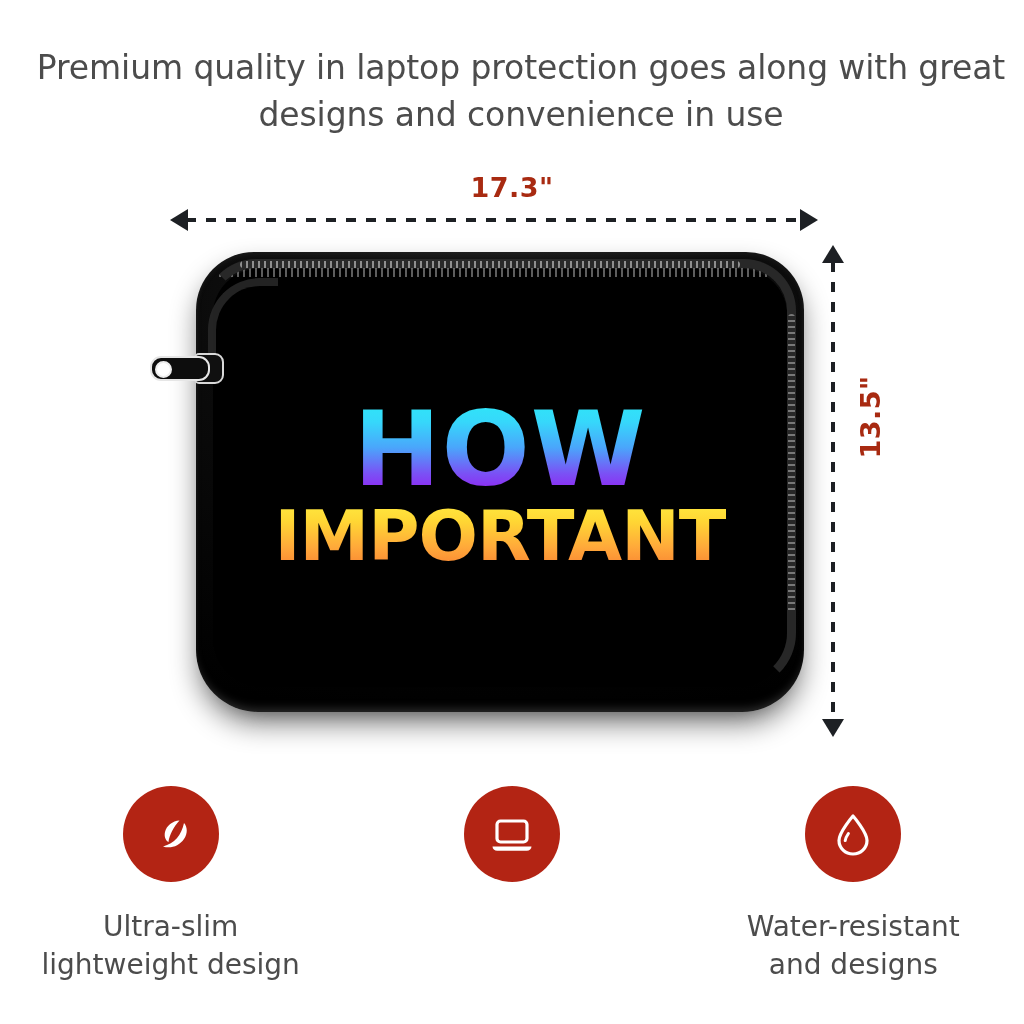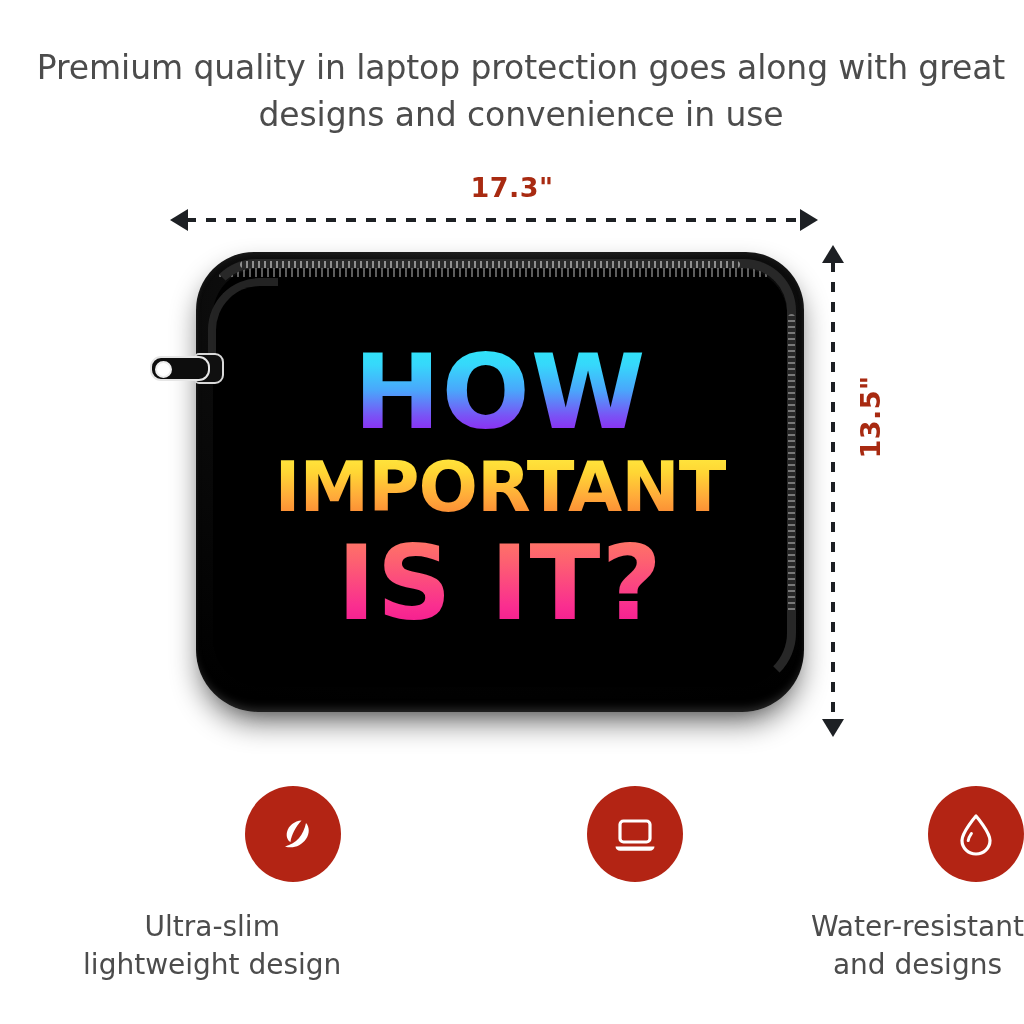--- a/index.html
+++ b/index.html
@@ -259,21 +259,21 @@
   .art {
     position: absolute;
     left: 17px;
     top: 17px;
     width: 574px;
     height: 418px;
     display: flex;
     flex-direction: column;
     align-items: center;
     justify-content: center;
-    gap: 8px;
+    gap: 0px;
     padding-top: 20px;
     box-sizing: border-box;
     pointer-events: none;
   }
   .art-line {
     font-family: "DejaVu Sans", "Liberation Sans", sans-serif;
     font-weight: 700;
     letter-spacing: 0px;
     line-height: 0.95;
     background-clip: text;
@@ -306,21 +306,21 @@
     position: absolute;
     left: 0;
     top: 786px;
     width: 1024px;
     display: flex;
   }
   .feature {
     flex: 1 1 0;
     display: flex;
     flex-direction: column;
-    align-items: flex-end;
+    align-items: center;
   }
   .feature-icon {
     width: 96px;
     height: 96px;
     border-radius: 50%;
     background: #b32414;
     display: flex;
     align-items: center;
     justify-content: center;
   }
@@ -356,21 +356,20 @@
   <div class="sleeve-body">
     <div class="sleeve-face"></div>
     <div class="zip-track"></div>
     <div class="zip-teeth-top"></div>
     <div class="zip-teeth-right"></div>
     <div class="zip-corner-left"></div>
 
     <div class="art">
       <div class="art-line art-how">HOW</div>
       <div class="art-line art-important">IMPORTANT</div>
-      <div class="art-line art-isit">IS IT?</div>
     </div>
   </div>
 
   <div class="zip-pull">
     <div class="slider"></div>
     <div class="tab"></div>
     <div class="hole"></div>
   </div>
 </div>
 

